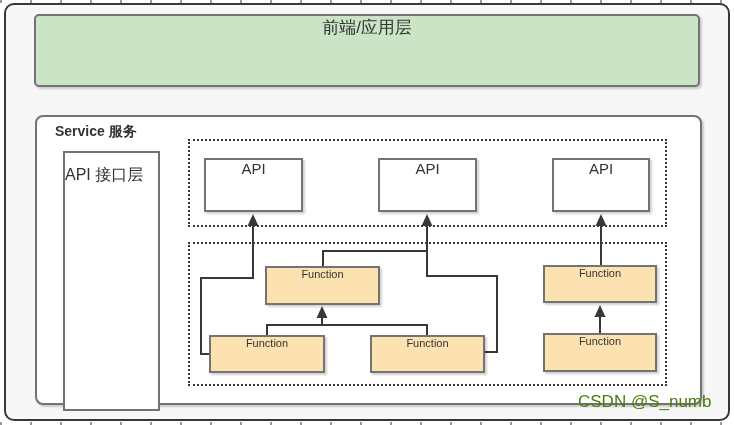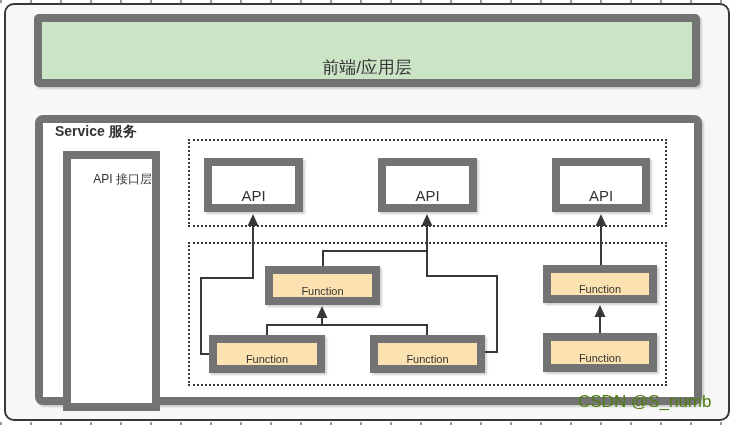--- a/index.html
+++ b/index.html
@@ -4,30 +4,30 @@
 <style>
   html,body{margin:0;padding:0;background:#ffffff;}
   body{font-family:"Liberation Sans","DejaVu Sans",sans-serif;color:#333;}
   .canvas{position:relative;width:734px;height:425px;background:#ffffff;overflow:hidden;}
   .tick-strip{position:absolute;left:0;width:734px;height:3px;
     background:repeating-linear-gradient(to right,#9a9a9a 0 2px,transparent 2px 30px);}
   .tick-top{top:0;}
   .tick-bottom{bottom:0;}
   .outer{position:absolute;left:4px;top:3px;width:726px;height:418px;
     background:#f7f7f7;border:2px solid #383838;border-radius:10px;box-sizing:border-box;}
-  .box{position:absolute;box-sizing:border-box;border:8px solid #737373;
-    display:flex;align-items:flex-end;justify-content:center;
+  .box{position:absolute;box-sizing:border-box;border:2px solid #737373;
+    display:flex;align-items:flex-start;justify-content:center;
     box-shadow:2px 2px 2px rgba(0,0,0,0.18);}
   .frontend{left:34px;top:14px;width:666px;height:73px;border-radius:5px;
     background:#cbe4c6;font-size:17px;}
   .service{left:35px;top:115px;width:667px;height:290px;border-radius:8px;
     background:#ffffff;}
   .service-title{position:absolute;left:55px;top:123px;font-size:14px;font-weight:bold;}
   .side-panel{left:63px;top:151px;width:97px;height:260px;background:#ffffff;
-    flex-direction:column;justify-content:space-between;font-size:12px;
+    flex-direction:column;justify-content:space-between;font-size:16px;
     padding:12px 0 22px 0;box-shadow:none;}
   .dotted{position:absolute;box-sizing:border-box;border:2px dotted #383838;background:transparent;}
   .dotted-api{left:188px;top:139px;width:479px;height:88px;}
   .dotted-fn{left:188px;top:242px;width:479px;height:144px;}
   .api{background:#ffffff;font-size:15px;}
   .api-1{left:204px;top:158px;width:99px;height:54px;}
   .api-2{left:378px;top:158px;width:99px;height:54px;}
   .api-3{left:552px;top:158px;width:98px;height:54px;}
   .fn{background:#fbe2b0;font-size:11px;}
   .fn-top-mid{left:265px;top:266px;width:115px;height:39px;}

